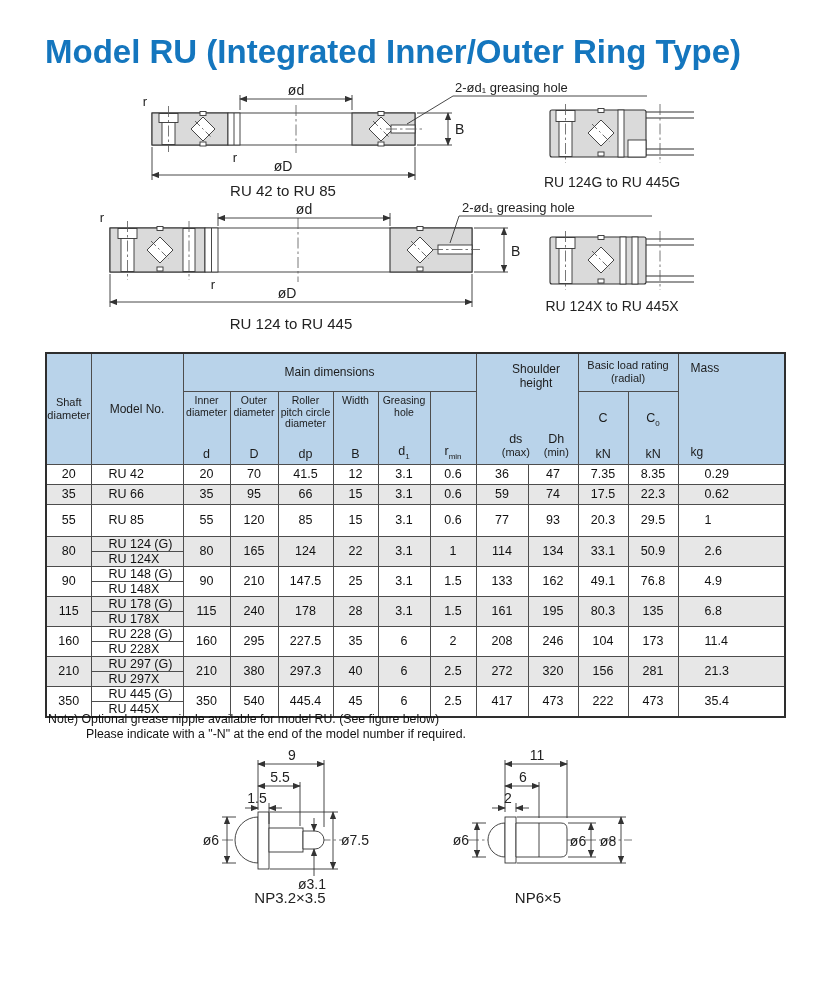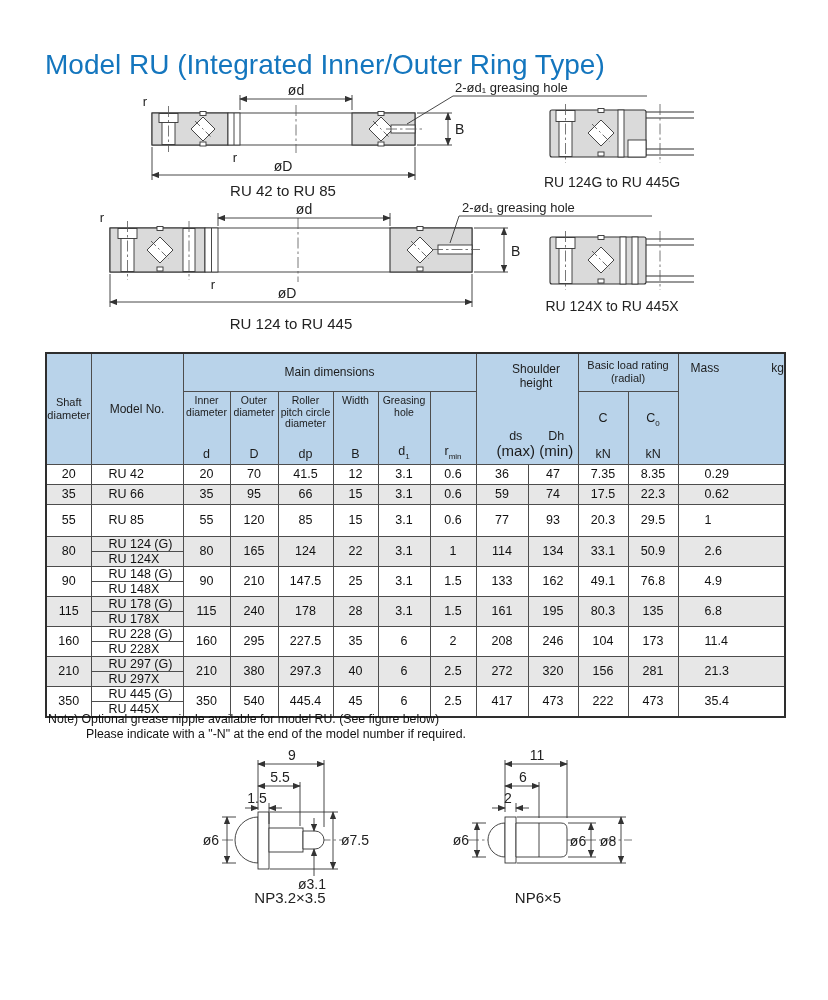--- a/index.html
+++ b/index.html
@@ -1,19 +1,19 @@
 <!DOCTYPE html>
 <html><head>
 <meta charset="utf-8">
 <style>
   html,body{margin:0;padding:0;background:#fff;}
   #page{position:relative;width:828px;height:1000px;background:#ffffff;overflow:hidden;
         font-family:"Liberation Sans",sans-serif;color:#1c1c1c;}
   
-  #title{position:absolute;left:45px;top:49px;font-size:28px;font-weight:normal;color:#1476be;white-space:nowrap;}
+  #title{position:absolute;left:45px;top:33px;font-size:33px;font-weight:bold;color:#1476be;white-space:nowrap;}
   
   svg{position:absolute;left:0;}
   #topdraw{top:78px;width:828px;height:268px;}
   #botdraw{top:728px;width:828px;height:192px;}
   .gf{fill:#dadada;stroke:#333;stroke-width:1.1;}
   .wf{fill:#ffffff;stroke:#333;stroke-width:0.9;}
   .ol{fill:none;stroke:#333;stroke-width:1.2;}
   .dim{stroke:#333;stroke-width:0.9;fill:none;}
   .cl{stroke:#555;stroke-width:0.8;fill:none;stroke-dasharray:11 3 2.5 3;}
   .dg{stroke:#444;stroke-width:0.8;fill:none;stroke-dasharray:7 3 2 3;}
@@ -27,23 +27,23 @@
   #spec th,#spec td{border:1px solid #4d4d4d;padding:0;font-weight:normal;overflow:hidden;}
   #spec thead th{background:#b9d3ea;}
   tr.h1{height:38px;}
   tr.h2{height:72px;padding-left:47px;}
   .ghead{font-size:12px;text-align:center;line-height:1.2;}
   .ghead2{font-size:11px;text-align:center;line-height:1.2;}
   .subwrap{display:flex;flex-direction:column;justify-content:space-between;align-items:center;height:72px;padding:3px 1px;box-sizing:border-box;}
   .subwrap.end{justify-content:flex-end;}
   .slabel{font-size:10.5px;line-height:1.12;text-align:center;}
   .ssym{font-size:12.5px;line-height:1.05;}
-  .sparen{font-size:15px;line-height:1.05;}
+  .sparen{font-size:11px;line-height:1.05;}
   sub{font-size:8px;}
-  .masswrap{display:flex;flex-direction:row;justify-content:space-between;align-items:flex-start;height:110px;padding:7px 0 5px 12px;box-sizing:border-box;}
+  .masswrap{display:flex;flex-direction:column;justify-content:space-between;align-items:flex-start;height:110px;padding:7px 0 5px 12px;box-sizing:border-box;}
   .mtop{font-size:12px;}
   .munit{font-size:12px;}
   .shwrap{display:flex;flex-direction:column;justify-content:space-between;align-items:center;height:110px;padding:8px 1px 4px 19px;box-sizing:border-box;}
   #spec td{font-size:12.5px;text-align:center;line-height:1;color:#111;}
   #spec td.c-model{text-align:left;padding-left:17px;}
   #spec td.c-mass{text-align:left;padding-left:26px;}
   #spec tr.shade td{background:#e7e7e7;}
   
   #note{position:absolute;left:48px;top:712px;font-size:12.3px;line-height:1.25;color:#111;}
   #note .l2{margin-left:38px;}

